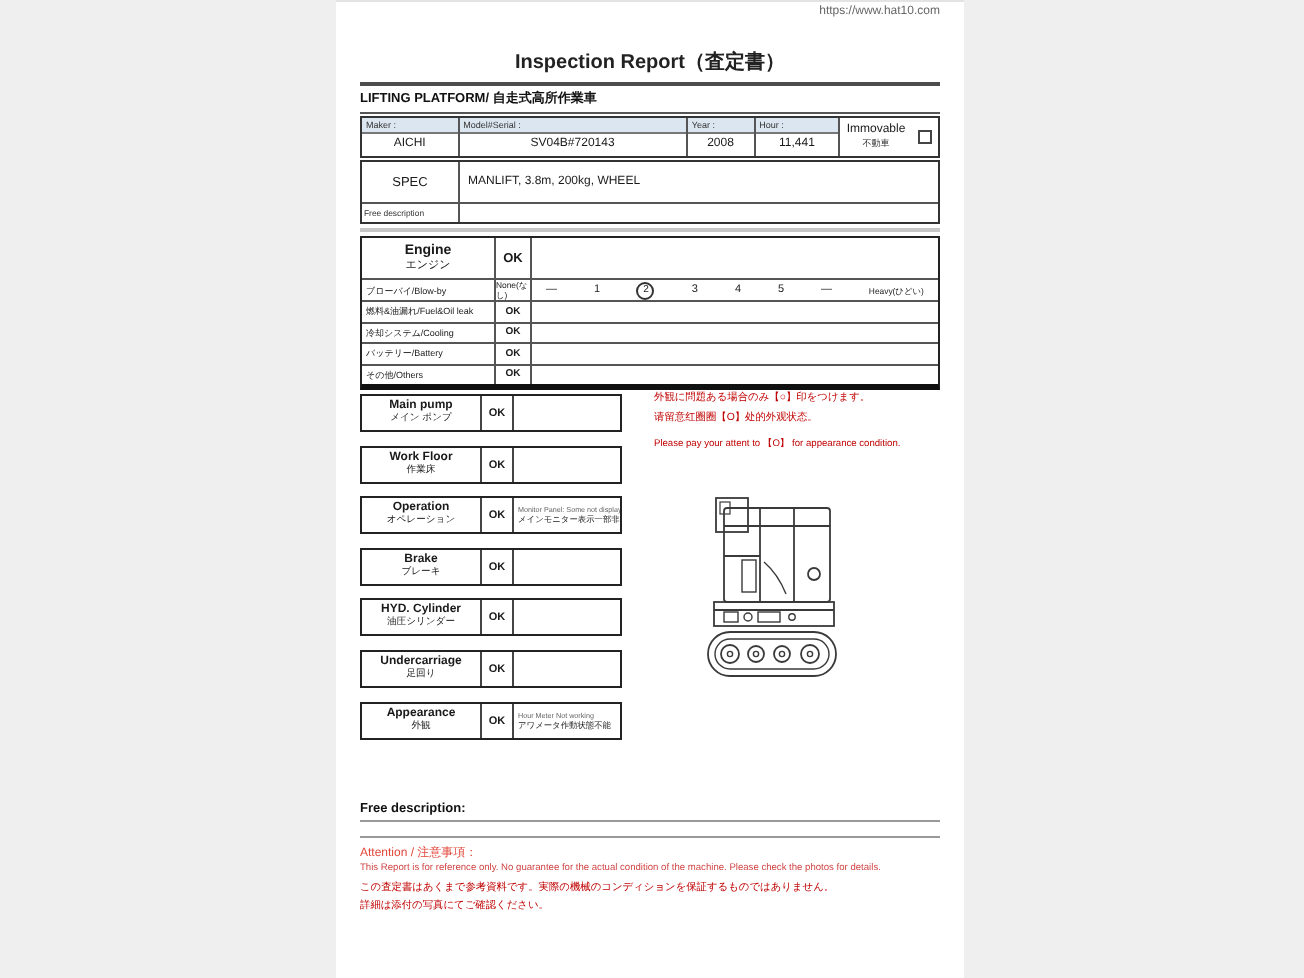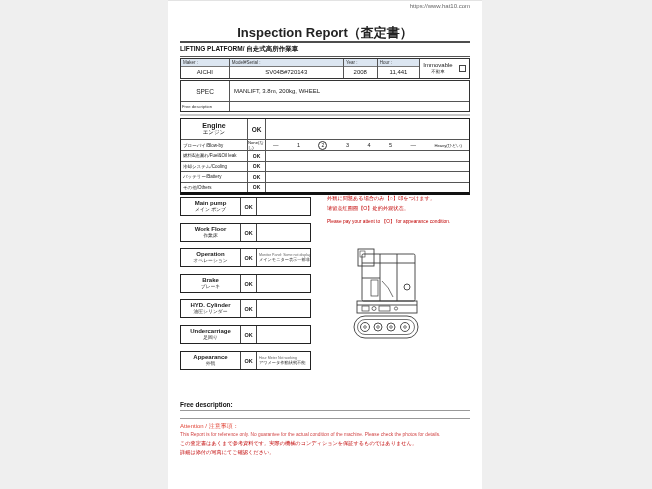--- a/index.html
+++ b/index.html
@@ -1,19 +1,19 @@
 <!DOCTYPE html>
 <html style="--red: #c00000; --attn: #e2483a; --hdr-blue: #dce6f1;"><head>
 <meta charset="utf-8">
 <style>
   html,body{margin:0;padding:0;}
   .canvas{position:relative;width:652px;height:489px;background:#efefef;font-family:"Liberation Sans",sans-serif;overflow:hidden;color:#1a1a1a;}
   .page{position:absolute;left:168px;top:0;width:314px;height:489px;background:#ffffff;border-top:1px solid #e3e3e3;}
   .url{position:absolute;top:2px;right:12px;font-size:6px;color:#666;}
-  .title{position:absolute;top:23px;left:0;width:100%;text-align:center;font-size:13px;font-weight:bold;color:#222;}
+  .title{position:absolute;top:23px;left:0;width:100%;text-align:center;font-size:10px;font-weight:bold;color:#222;}
   .title-rule{position:absolute;top:40px;left:12px;width:290px;height:2px;background:#4d4d4d;}
   .section-title{position:absolute;top:44px;left:12px;width:290px;font-size:6.5px;font-weight:bold;color:#111;border-bottom:1px solid #555;padding-bottom:2px;}
 
   
   .info-table{position:absolute;top:57px;left:12px;width:290px;display:flex;border:1px solid #333;box-sizing:border-box;background:#fff;}
   .info-col{display:flex;flex-direction:column;border-right:1px solid #555;box-sizing:border-box;}
   .info-col:last-child{border-right:none;}
   .hcell{background:var(--hdr-blue,#dce6f1);font-size:4.5px;color:#333;padding:1px 1px 0 2px;height:6px;border-bottom:1px solid #777;box-sizing:content-box;white-space:nowrap;overflow:hidden;}
   .vcell{font-size:6px;text-align:center;line-height:11px;height:11px;white-space:nowrap;}
   .immovable-cell{display:flex;align-items:center;justify-content:space-between;padding:0 3px;height:100%;box-sizing:border-box;}

